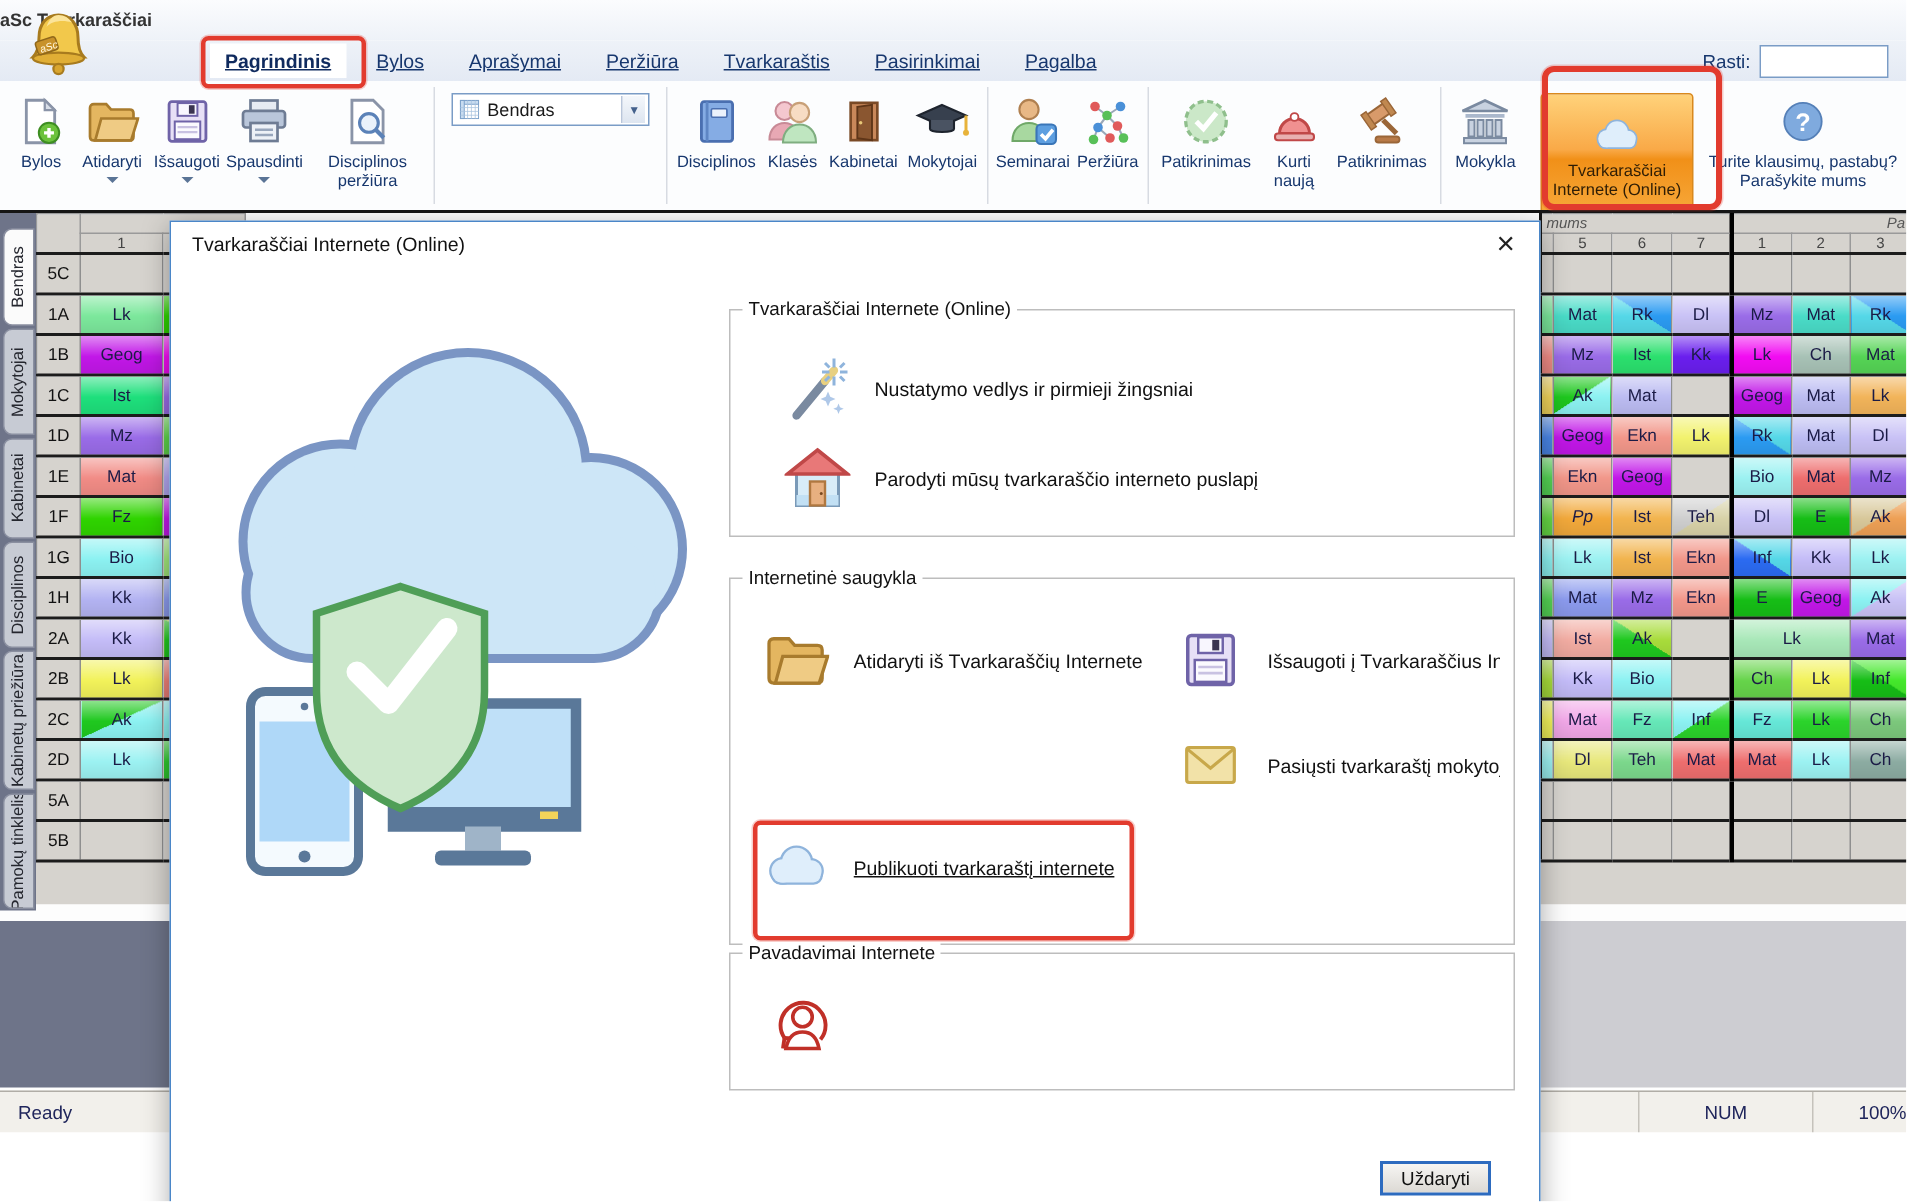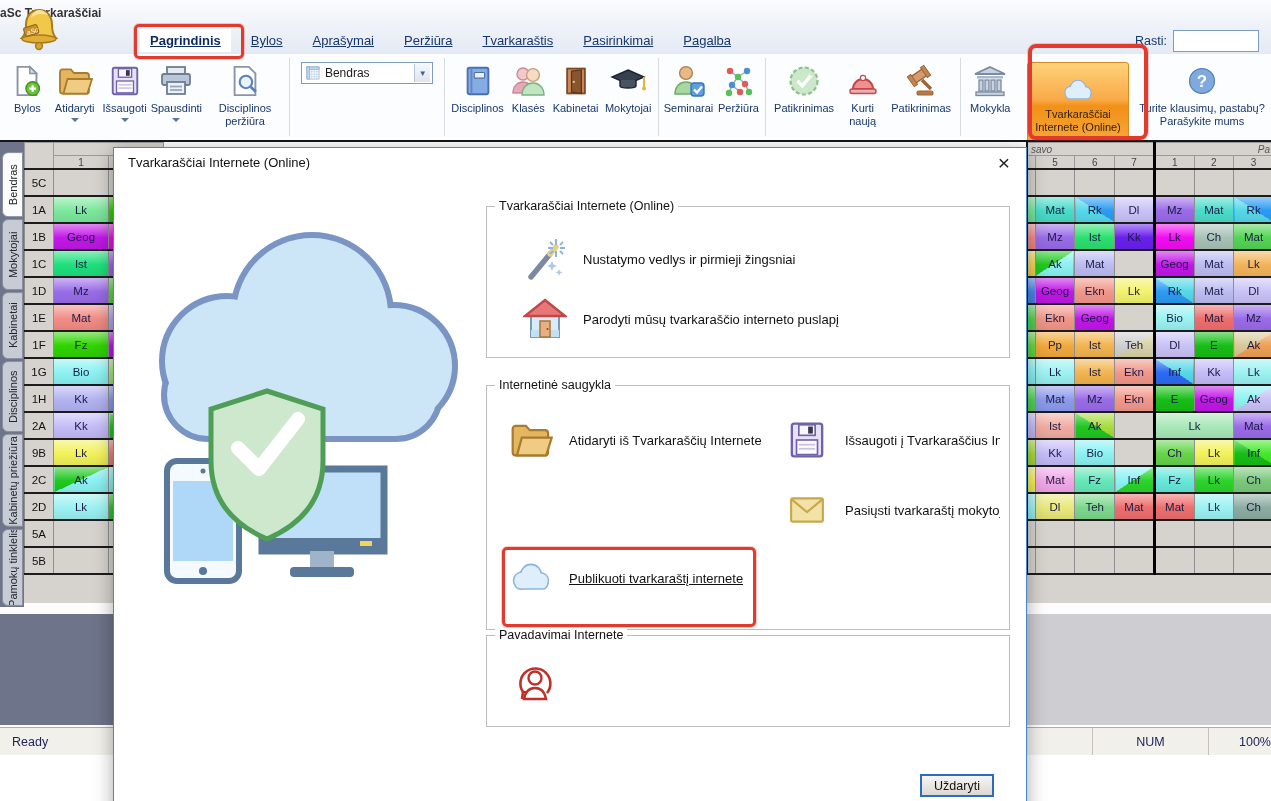--- a/index.html
+++ b/index.html
@@ -500,21 +500,21 @@
             <td class="rlabel">1H</td>
             <td class="cell" style="background: linear-gradient(rgba(255, 255, 255, 0.5), rgba(255, 255, 255, 0) 55%, rgba(0, 0, 0, 0.07)), rgb(179, 179, 242);">Kk</td>
             <td class="cell" style="background: linear-gradient(rgba(255, 255, 255, 0.5), rgba(255, 255, 255, 0) 55%, rgba(0, 0, 0, 0.07)), rgb(140, 155, 238);">Mat</td>
           </tr>
           <tr>
             <td class="rlabel">2A</td>
             <td class="cell" style="background: linear-gradient(rgba(255, 255, 255, 0.5), rgba(255, 255, 255, 0) 55%, rgba(0, 0, 0, 0.07)), rgb(196, 188, 248);">Kk</td>
             <td class="cell" style="background: linear-gradient(rgba(255, 255, 255, 0.5), rgba(255, 255, 255, 0) 55%, rgba(0, 0, 0, 0.07)), linear-gradient(to left bottom, rgb(200, 232, 74) 50%, rgb(31, 200, 31) 50%);">Ak</td>
           </tr>
           <tr>
-            <td class="rlabel">9B</td>
+            <td class="rlabel">2B</td>
             <td class="cell" style="background: linear-gradient(rgba(255, 255, 255, 0.5), rgba(255, 255, 255, 0) 55%, rgba(0, 0, 0, 0.07)), rgb(242, 242, 90);">Lk</td>
             <td class="cell" style="background: linear-gradient(rgba(255, 255, 255, 0.5), rgba(255, 255, 255, 0) 55%, rgba(0, 0, 0, 0.07)), rgb(238, 128, 120);">Mat</td>
           </tr>
           <tr>
             <td class="rlabel">2C</td>
             <td class="cell" style="background: linear-gradient(rgba(255, 255, 255, 0.5), rgba(255, 255, 255, 0) 55%, rgba(0, 0, 0, 0.07)), linear-gradient(to left top, rgb(140, 242, 242) 50%, rgb(31, 200, 31) 50%);">Ak</td>
             <td class="cell" style="background: linear-gradient(rgba(255, 255, 255, 0.5), rgba(255, 255, 255, 0) 55%, rgba(0, 0, 0, 0.07)), rgb(140, 242, 242);">Bio</td>
           </tr>
           <tr>
             <td class="rlabel">2D</td>
@@ -539,21 +539,21 @@
           <col class="c-sl">
           <col class="c-n">
           <col class="c-n">
           <col class="c-n">
           <col class="c-n">
           <col class="c-n">
           <col class="c-n">
         </colgroup>
       <thead>
         <tr class="dayrow">
-          <td class="dayhdr d1" colspan="4">savo</td>
+          <td class="dayhdr d1" colspan="4">mums</td>
           <td class="dayhdr d2 day-start" colspan="3">Pa</td>
         </tr>
         <tr class="numrow">
           <td></td>
           <td>5</td>
           <td>6</td>
           <td>7</td>
           <td class="day-start">1</td>
           <td>2</td>
           <td>3</td>
@@ -609,21 +609,21 @@
             <td class="cell sliver" style="background: linear-gradient(rgba(255, 255, 255, 0.5), rgba(255, 255, 255, 0) 55%, rgba(0, 0, 0, 0.07)), rgb(85, 212, 85);"></td>
             <td class="cell" style="background: linear-gradient(rgba(255, 255, 255, 0.5), rgba(255, 255, 255, 0) 55%, rgba(0, 0, 0, 0.07)), rgb(242, 151, 138);">Ekn</td>
             <td class="cell" style="background: linear-gradient(rgba(255, 255, 255, 0.5), rgba(255, 255, 255, 0) 55%, rgba(0, 0, 0, 0.07)), rgb(194, 23, 232);">Geog</td>
             <td class="cell empty"></td>
             <td class="cell day-start" style="background: linear-gradient(rgba(255, 255, 255, 0.5), rgba(255, 255, 255, 0) 55%, rgba(0, 0, 0, 0.07)), rgb(156, 242, 242);">Bio</td>
             <td class="cell" style="background: linear-gradient(rgba(255, 255, 255, 0.5), rgba(255, 255, 255, 0) 55%, rgba(0, 0, 0, 0.07)), rgb(238, 110, 110);">Mat</td>
             <td class="cell" style="background: linear-gradient(rgba(255, 255, 255, 0.5), rgba(255, 255, 255, 0) 55%, rgba(0, 0, 0, 0.07)), rgb(154, 108, 232);">Mz</td>
           </tr>
           <tr>
             <td class="cell sliver" style="background: linear-gradient(rgba(255, 255, 255, 0.5), rgba(255, 255, 255, 0) 55%, rgba(0, 0, 0, 0.07)), rgb(102, 216, 69);"></td>
-            <td class="cell" style="background: linear-gradient(rgba(255, 255, 255, 0.5), rgba(255, 255, 255, 0) 55%, rgba(0, 0, 0, 0.07)), rgb(242, 169, 59);">Pp</td>
+            <td class="cell" style="background: linear-gradient(rgba(255, 255, 255, 0.5), rgba(255, 255, 255, 0) 55%, rgba(0, 0, 0, 0.07)), rgb(242, 169, 59); font-style: italic;">Pp</td>
             <td class="cell" style="background: linear-gradient(rgba(255, 255, 255, 0.5), rgba(255, 255, 255, 0) 55%, rgba(0, 0, 0, 0.07)), rgb(242, 180, 78);">Ist</td>
             <td class="cell" style="background: linear-gradient(rgba(255, 255, 255, 0.5), rgba(255, 255, 255, 0) 55%, rgba(0, 0, 0, 0.07)), linear-gradient(to left top, rgb(216, 210, 168) 50%, rgb(207, 207, 207) 50%);">Teh</td>
             <td class="cell day-start" style="background: linear-gradient(rgba(255, 255, 255, 0.5), rgba(255, 255, 255, 0) 55%, rgba(0, 0, 0, 0.07)), rgb(201, 194, 246);">Dl</td>
             <td class="cell" style="background: linear-gradient(rgba(255, 255, 255, 0.5), rgba(255, 255, 255, 0) 55%, rgba(0, 0, 0, 0.07)), rgb(22, 190, 22);">E</td>
             <td class="cell" style="background: linear-gradient(rgba(255, 255, 255, 0.5), rgba(255, 255, 255, 0) 55%, rgba(0, 0, 0, 0.07)), linear-gradient(to left top, rgb(238, 160, 85) 50%, rgb(216, 200, 154) 50%);">Ak</td>
           </tr>
           <tr>
             <td class="cell sliver" style="background: linear-gradient(rgba(255, 255, 255, 0.5), rgba(255, 255, 255, 0) 55%, rgba(0, 0, 0, 0.07)), rgb(140, 242, 242);"></td>
             <td class="cell" style="background: linear-gradient(rgba(255, 255, 255, 0.5), rgba(255, 255, 255, 0) 55%, rgba(0, 0, 0, 0.07)), rgb(156, 242, 242);">Lk</td>
             <td class="cell" style="background: linear-gradient(rgba(255, 255, 255, 0.5), rgba(255, 255, 255, 0) 55%, rgba(0, 0, 0, 0.07)), rgb(242, 180, 78);">Ist</td>

